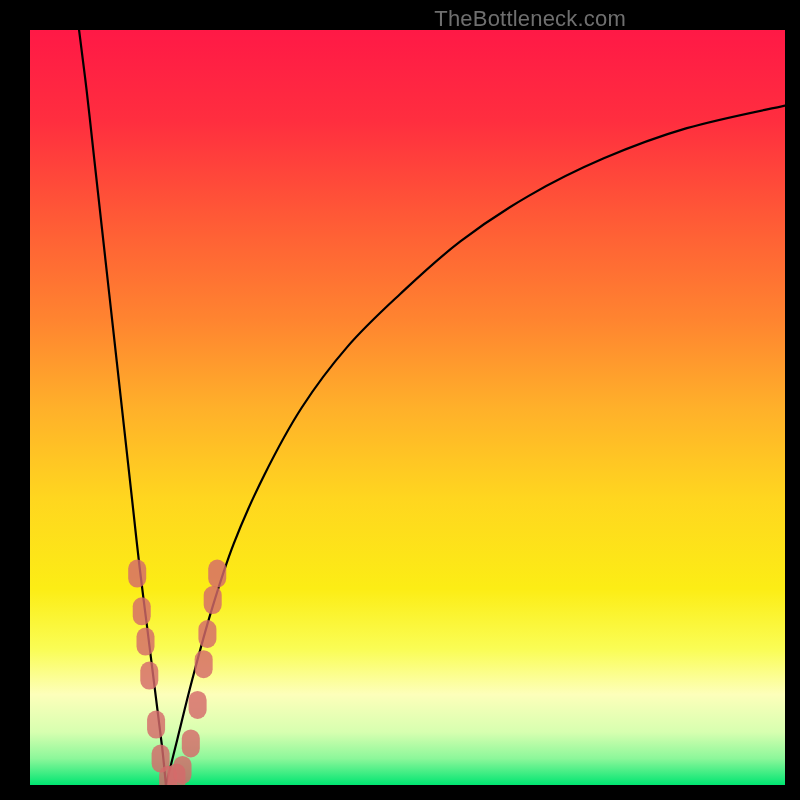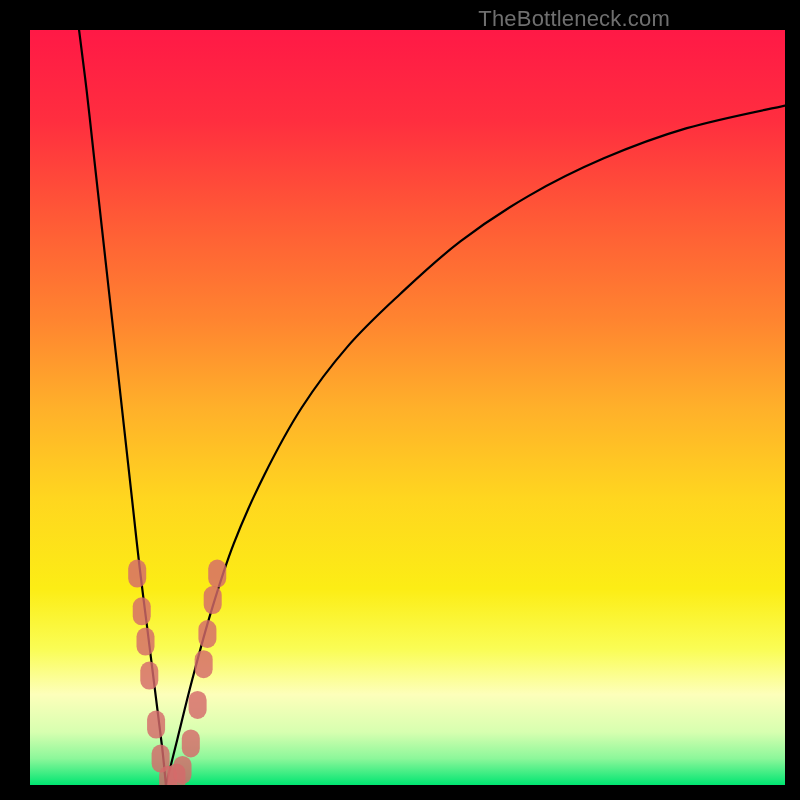--- a/index.html
+++ b/index.html
@@ -9,21 +9,20 @@
     height: 800px;
     overflow: hidden;
     background: #000;
     font-family: Arial, Helvetica, sans-serif;
   }
   .chart-container {
     position: relative;
     width: 640px;
     height: 800px;
     background: #000;
-    padding-left: 44px;
   }
   .plot-area {
     position: absolute;
     left: 30px;
     top: 30px;
     width: 755px;
     height: 755px;
     overflow: hidden;
   }
   .gradient-bg {

